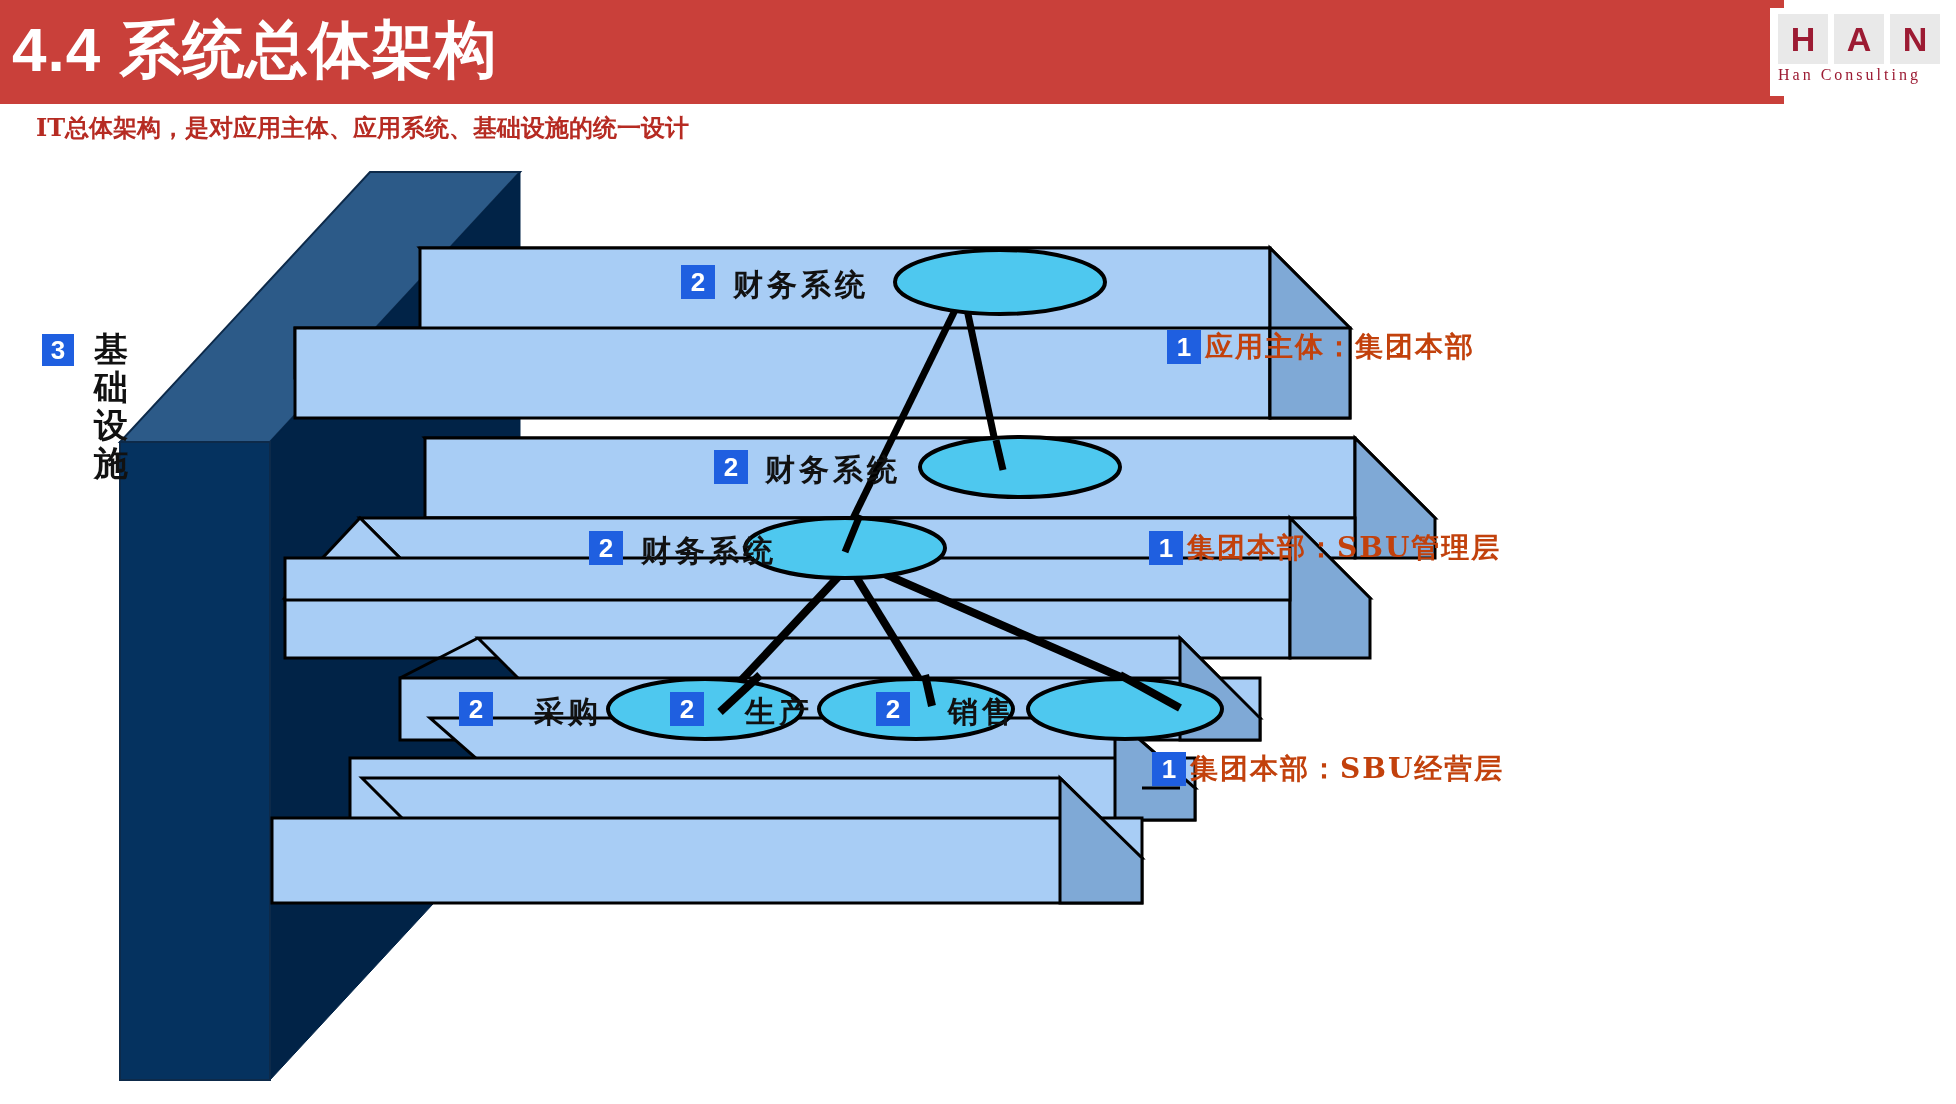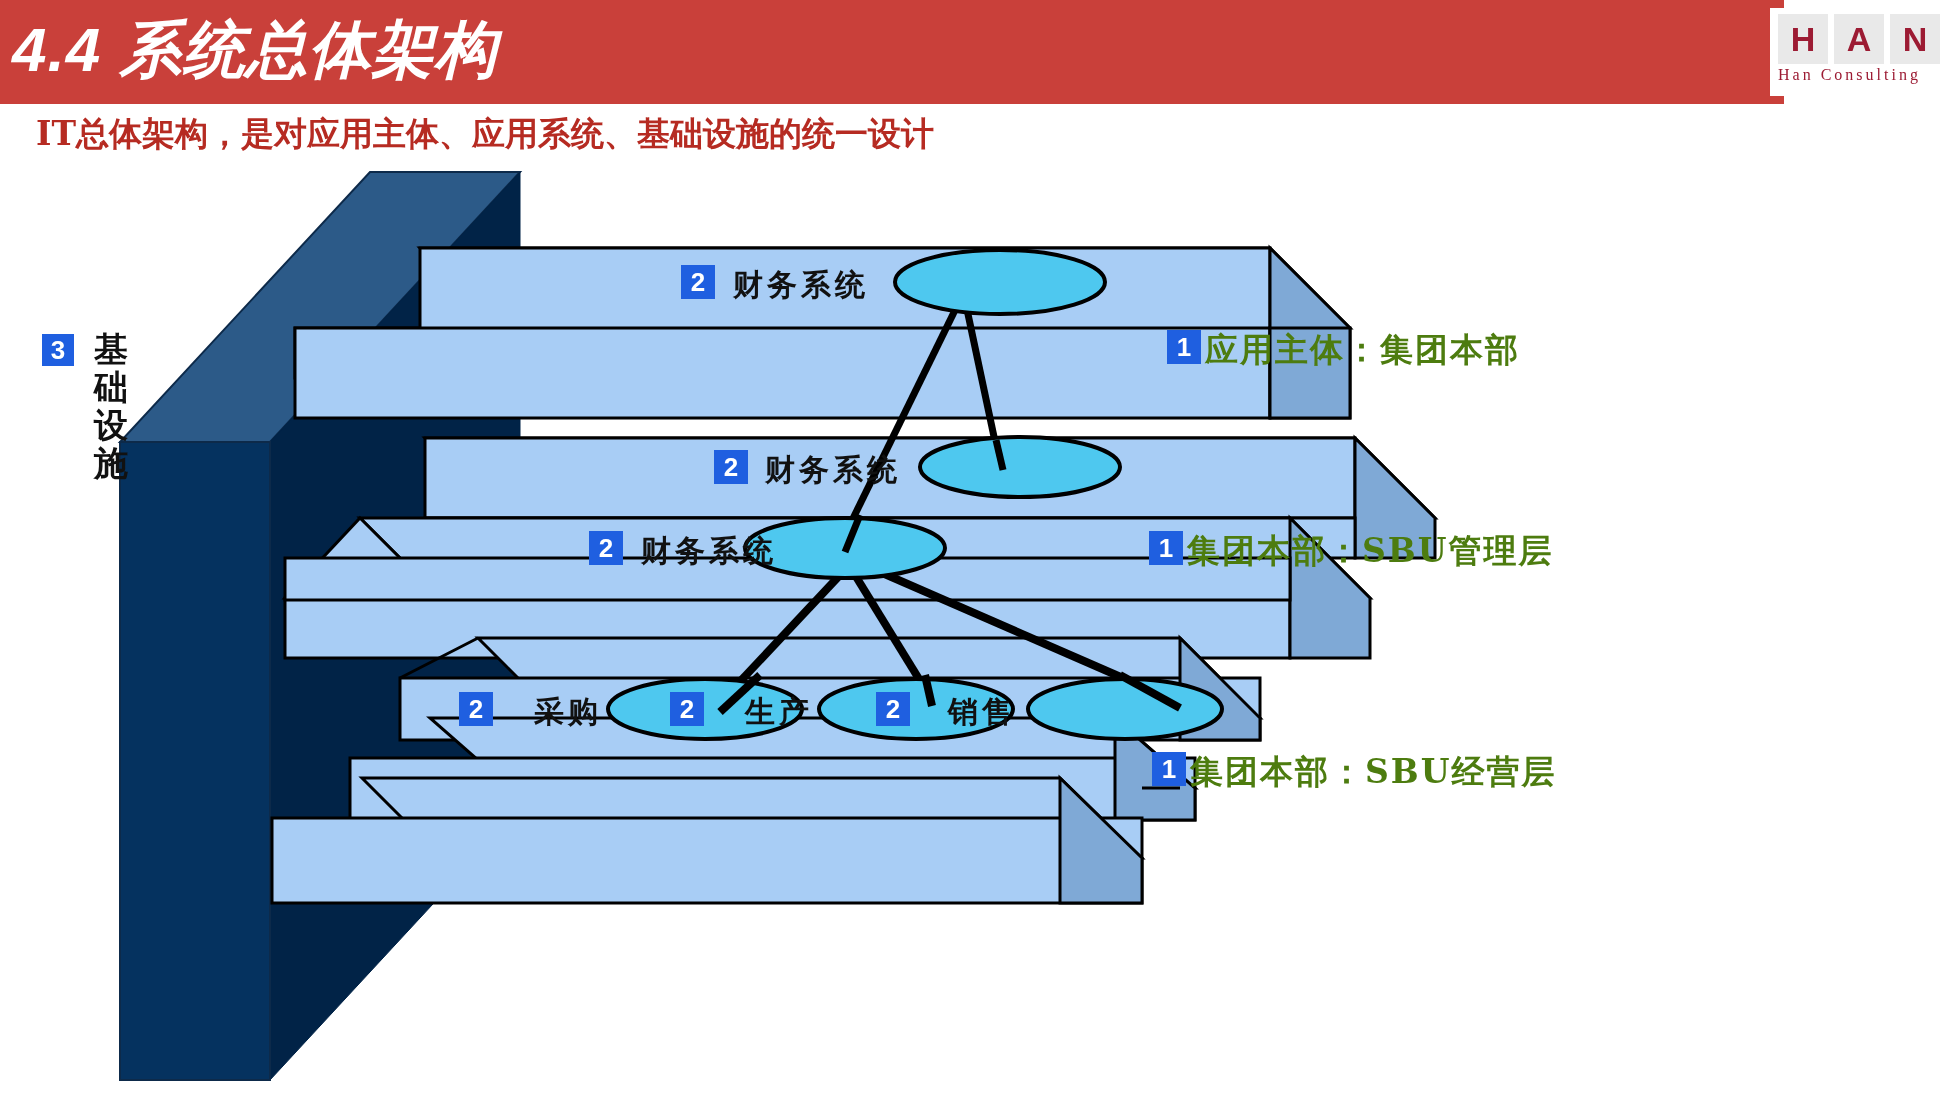--- a/index.html
+++ b/index.html
@@ -7,21 +7,20 @@
     width:1956px;height:1104px;
     background:#ffffff;
     font-family:"Liberation Sans", sans-serif;
     overflow:hidden;
     position:relative;
   }
   
   #banner{
     position:absolute;left:0;top:0;width:1784px;height:104px;
     background:#c9403a;
-    font-style:italic;
   }
   #banner-title{
     position:absolute;left:12px;top:8px;
     font-size:62px;font-weight:bold;color:#ffffff;
     letter-spacing:1px;
     font-family:"Liberation Sans", sans-serif;
     white-space:nowrap;
   }
   
   #logo{
@@ -39,21 +38,21 @@
     font-family:"Liberation Sans", sans-serif;
   }
   #logo-sub{
     margin-top:2px;text-align:left;
     color:#9c1b33;font-size:16px;letter-spacing:3px;
     font-family:Liberation Serif, serif;
   }
   
   #subtitle{
     position:absolute;left:36px;top:112px;
-    color:#b62b22;font-size:33px;font-weight:bold;
+    color:#b62b22;font-size:24px;font-weight:bold;
     font-family:"DejaVu Serif", serif;
     white-space:nowrap;
   }
   
   #diagram{position:absolute;left:0;top:160px;width:1956px;height:944px;}
   #diagram svg{display:block;}
   
   .node-label{
     position:absolute;
     font-family:"DejaVu Serif", serif;
@@ -65,21 +64,21 @@
     position:absolute;
     background:#1f5fe0;color:#ffffff;
     font-family:"Liberation Sans", sans-serif;
     font-size:26px;font-weight:bold;
     width:34px;height:34px;
     display:flex;align-items:center;justify-content:center;
   }
   .side-label{
     position:absolute;
     font-family:"DejaVu Serif", serif;
-    font-size:33px;font-weight:bold;color:#4d7c0f;
+    font-size:28px;font-weight:bold;color:#c2410c;
     white-space:nowrap;letter-spacing:2px;
   }
   #infra-group{position:absolute;left:42px;top:330px;width:110px;}
   #infra-badge{
     position:absolute;left:0;top:4px;
     background:#1f5fe0;color:#ffffff;
     font-family:"Liberation Sans", sans-serif;
     font-size:26px;font-weight:bold;
     width:32px;height:32px;
     display:flex;align-items:center;justify-content:center;

